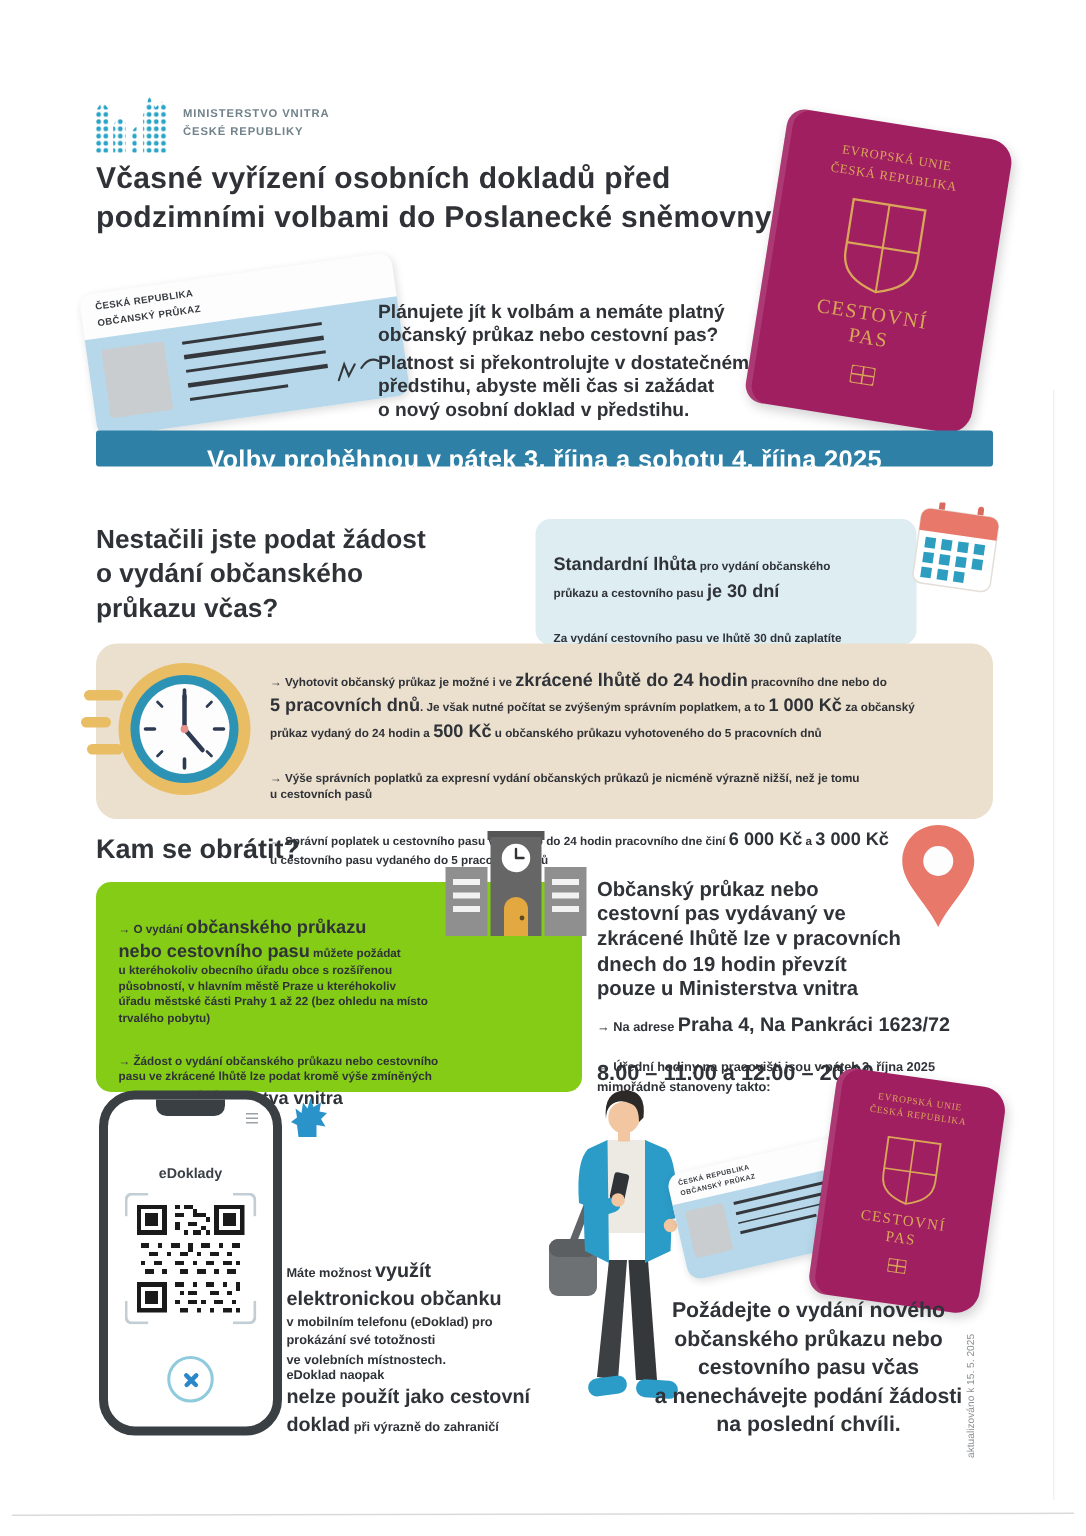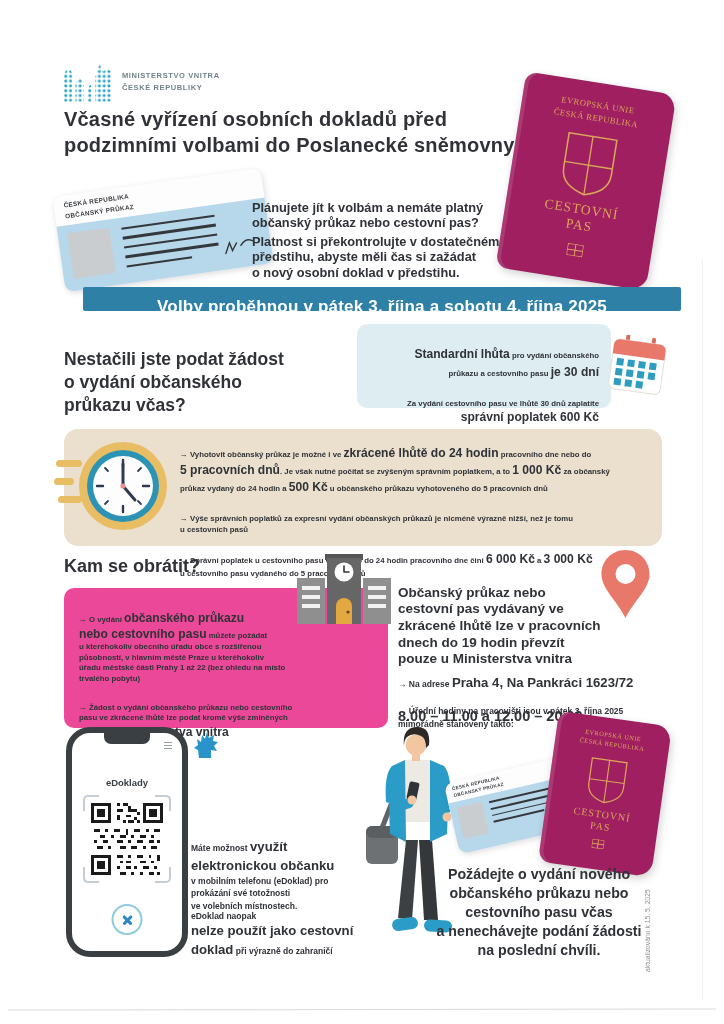--- a/index.html
+++ b/index.html
@@ -46,35 +46,35 @@
   .idc-line{height:2.4px;background:#34383c;margin-bottom:7px;}
   .idcard.sm .idc-line{height:1.8px;margin-bottom:5px;}
   .idc-sign{position:absolute;right:10px;bottom:12px;}
   .idcard.sm .idc-sign{right:6px;bottom:8px;}
 
   
   .intro-p1{position:absolute;left:252px;top:187px;width:266px;font-size:12.8px;font-weight:700;line-height:1.22;}
   .intro-p2{position:absolute;left:252px;top:221px;width:266px;font-size:12.8px;font-weight:700;line-height:1.22;}
 
   .banner{position:absolute;left:64px;top:287px;width:598px;height:24px;background:var(--c-banner,#2e80a6);
-          color:#fff;font-weight:800;font-size:17px;text-align:center;line-height:40px;border-radius:2px;letter-spacing:.2px;margin-left:19px;}
+          color:#fff;font-weight:800;font-size:17px;text-align:center;line-height:40px;border-radius:2px;letter-spacing:.2px;}
 
   .dl-heading{position:absolute;left:64px;top:348px;font-size:17.5px;font-weight:800;line-height:1.3;margin:0;}
-  .std-box{position:absolute;left:357px;top:324px;width:254px;height:84px;background:var(--c-light_blue_box,#ddedf2);
-           border-radius:10px;padding:11px 12px;box-sizing:border-box;font-size:7.8px;line-height:1.45;text-align:right;}
+  .std-box{position:absolute;left:357px;top:346px;width:254px;height:84px;background:var(--c-light_blue_box,#ddedf2);
+           border-radius:10px;padding:11px 12px;box-sizing:border-box;font-size:7.8px;line-height:1.45;}
   .std-l2{margin-top:5px;}
   .calendar-icon{position:absolute;left:608px;top:335px;}
 
   .express-box{position:absolute;left:64px;top:429px;width:598px;height:117px;background:var(--c-beige_box,#ebdfce);border-radius:14px;}
   .clock-icon{position:absolute;left:54px;top:430px;}
   .express-text{position:absolute;left:180px;top:434px;width:480px;font-size:7.8px;line-height:1.42;}
   .express-text .bullet{margin-bottom:5px;}
 
   .where-heading{position:absolute;left:64px;top:556px;font-size:18px;font-weight:800;margin:0;}
-  .where-left{position:absolute;left:64px;top:588px;width:324px;height:140px;background:#ec4899;border-radius:10px;
+  .where-left{position:absolute;left:64px;top:588px;width:324px;height:140px;background:#84cc16;border-radius:10px;
               padding:11px 15px;box-sizing:border-box;font-size:7.8px;line-height:1.35;}
   .where-left .bullet + .bullet{margin-top:8px;}
   .building-icon{position:absolute;left:296px;top:550px;z-index:2;}
   .where-right-intro{position:absolute;left:398px;top:571px;width:272px;font-size:13.5px;font-weight:800;line-height:1.24;}
   .where-right-bullets{position:absolute;left:398px;top:660px;width:274px;font-size:8.5px;line-height:1.5;}
   .where-hours{position:absolute;left:398px;top:708px;font-size:14.5px;font-weight:800;}
   .pin-icon{position:absolute;left:597px;top:548px;}
 
   
   .phone{position:absolute;left:66px;top:727px;width:122px;height:230px;border:6px solid #3a3f44;

